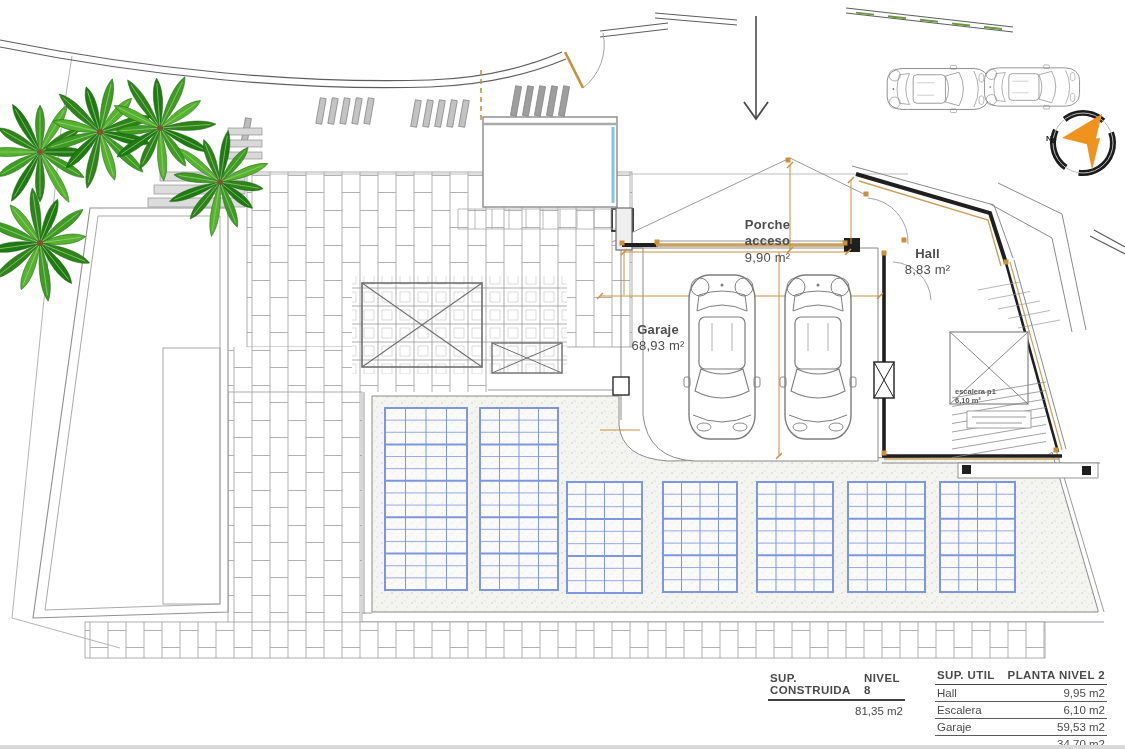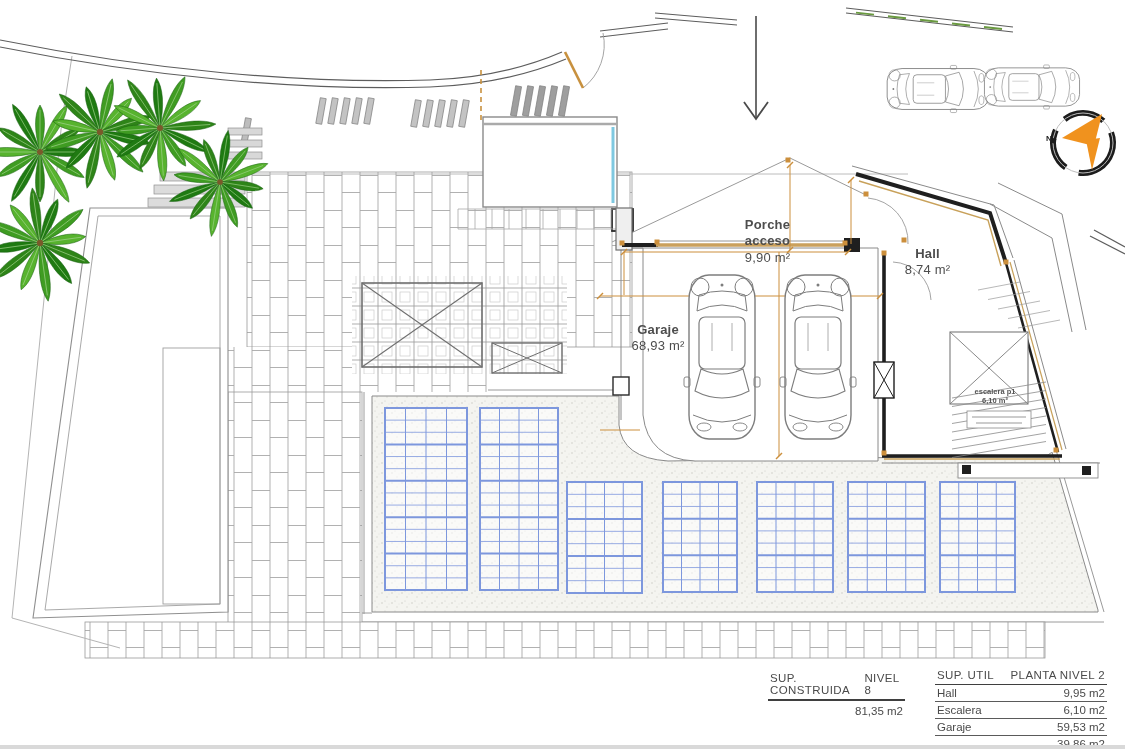--- a/index.html
+++ b/index.html
@@ -2,24 +2,24 @@
 <html><head>
 <meta charset="utf-8">
 <style>
   html,body{margin:0;padding:0;background:#ffffff;}
   #stage{position:relative;width:1125px;height:749px;background:#fff;overflow:hidden;
          font-family:"Liberation Sans",sans-serif;}
   svg{position:absolute;left:0;top:0;}
   .room-label{position:absolute;color:#4d4d4d;text-align:center;line-height:1.25;
               font-size:13px;font-weight:bold;letter-spacing:.2px;}
   .room-label .area{font-weight:normal;}
-  .tiny-label{position:absolute;color:#555;text-align:center;line-height:1.2;
+  .tiny-label{position:absolute;color:#555;text-align:left;line-height:1.2;
               font-size:7.5px;font-weight:bold;}
   .areas-table{position:absolute;color:#4a4a4a;font-size:11.5px;}
-  .areas-table .hdr{display:flex;justify-content:space-between;font-weight:normal;
+  .areas-table .hdr{display:flex;justify-content:space-between;font-weight:bold;
                     letter-spacing:.4px;padding:0 2px 3px 2px;align-items:center;}
   .areas-table .rows .trow{display:flex;justify-content:space-between;
                     padding:2px 2px 2px 2px;}
   .areas-table .total{display:flex;justify-content:flex-end;padding:2px 2px 0 2px;}
   #table-construida .hdr{border-bottom:1.5px solid #3f3f3f;}
   #table-construida .trow{padding-top:4px;padding-bottom:4px;}
   #table-construida .total{border-top:1.5px solid #3f3f3f;padding-top:4px;}
   #table-util .hdr{border-bottom:1.5px solid #3f3f3f;gap:7px;}
   #table-util .trow{border-bottom:1px solid #5a5a5a;}
   .north-n{position:absolute;font-size:8px;font-weight:bold;color:#222;}
@@ -555,21 +555,21 @@
     </g>
   </svg>
 
   <div class="room-label" style="left:710px;top:176px;width:115px;margin-top:41px;">
     <div>Porche</div>
     <div>acceso</div>
     <div class="area">9,90 m²</div>
   </div>
   <div class="room-label" style="left:880px;top:246px;width:95px;">
     <div>Hall</div>
-    <div class="area">8,74 m²</div>
+    <div class="area">8,83 m²</div>
   </div>
   <div class="room-label" style="left:608px;top:322px;width:100px;">
     <div>Garaje</div>
     <div class="area">68,93 m²</div>
   </div>
   <div class="tiny-label" style="left:955px;top:387px;width:80px;">
     <div>escalera p1</div>
     <div>6,10 m²</div>
   </div>
   <div class="north-n" style="left:1046px;top:134px;">N</div>
@@ -593,17 +593,17 @@
         </div>
         <div class="trow">
           <span>Escalera</span>
           <span>6,10 m2</span>
         </div>
         <div class="trow">
           <span>Garaje</span>
           <span>59,53 m2</span>
         </div>
       </div>
-    <div class="total">39,86 m2</div>
+    <div class="total">34,70 m2</div>
   </div>
 
   <div id="frame-bottom"></div>
 </div>
 
 </body></html>

